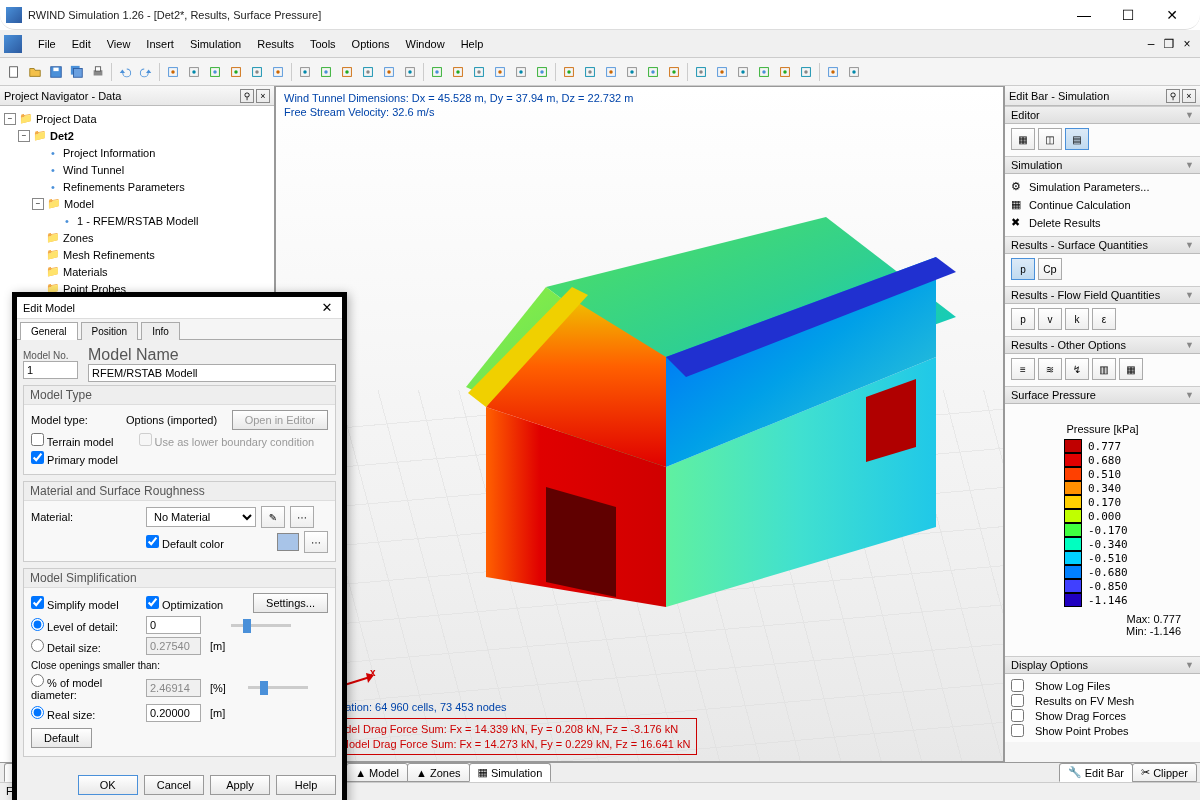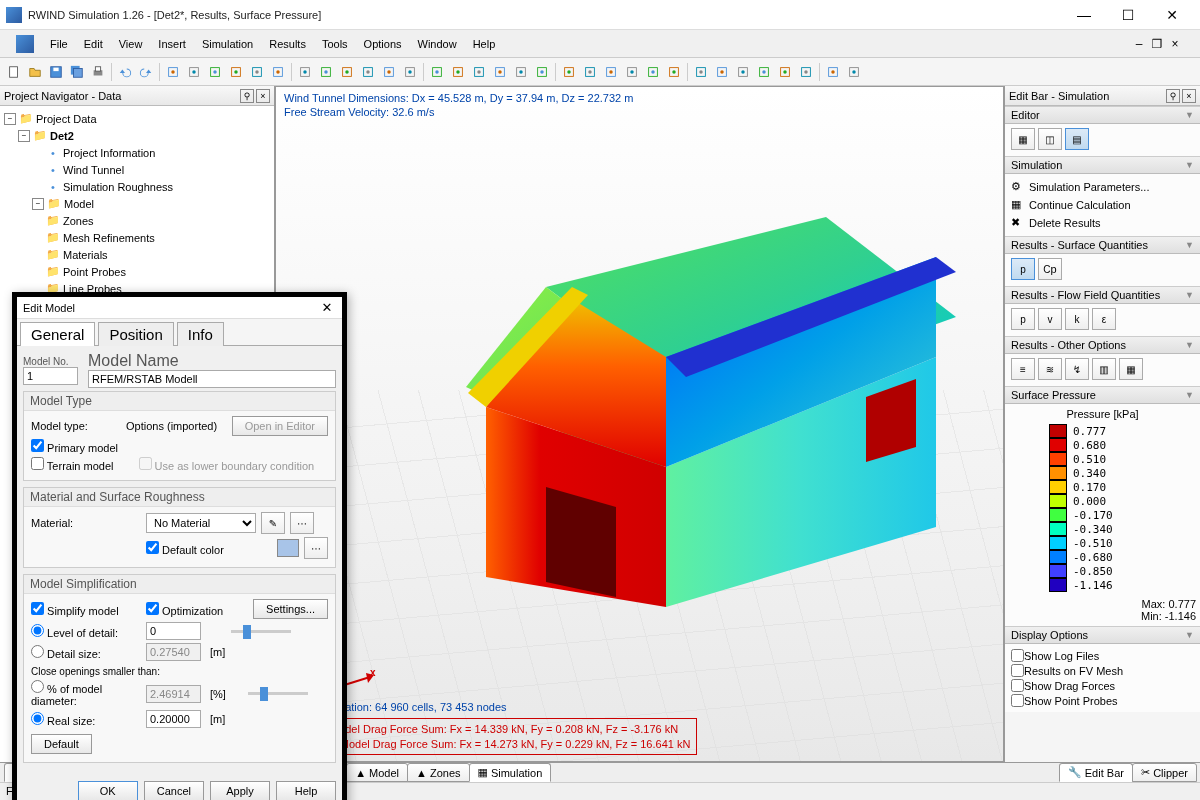--- a/index.html
+++ b/index.html
@@ -1,21 +1,21 @@
 <!DOCTYPE html>
 <html><head>
 <meta charset="utf-8">
 <style>
 * { box-sizing: border-box; margin: 0; padding: 0; font-family: "Segoe UI", Tahoma, sans-serif; font-size: 11px; }
 body { width: 1200px; height: 800px; background: #fff; position: relative; overflow: hidden; }
-.titlebar { height: 30px; background: #fff; border-bottom: 1px solid #ddd; display: flex; align-items: center; padding: 0 6px; }
+.titlebar { height: 30px; background: #fff; border-bottom: 1px solid #ddd; display: flex; align-items: center; padding: 0 6px; border-radius: 15px; }
 .titlebar .icon { width: 16px; height: 16px; background: linear-gradient(135deg,#4a90d9,#2c5aa0); margin-right: 6px; }
 .titlebar .title { flex: 1; color: #222; }
 .titlebar .wbtn { width: 44px; height: 28px; display: flex; align-items: center; justify-content: center; font-size: 14px; }
-.menubar { height: 28px; background: #f0f0f0; display: flex; align-items: center; padding: 0 16px; border-bottom: 1px solid #ccc; }
+.menubar { height: 28px; background: #f0f0f0; display: flex; align-items: center; padding: 0 4px; border-bottom: 1px solid #ccc; }
 .menubar .micon { width: 18px; height: 18px; background: linear-gradient(135deg,#4a90d9,#2c5aa0); margin-right: 8px; }
 .menubar .mitem { padding: 4px 8px; cursor: default; }
 .menubar .mdi { margin-left: auto; display: flex; }
 .menubar .mdi span { width: 18px; text-align: center; font-size: 12px; }
 .toolbar { height: 28px; background: #f5f5f5; border-bottom: 1px solid #ccc; display: flex; align-items: center; padding: 2px 4px; gap: 1px; overflow: hidden; }
 .tbtn { width: 20px; height: 20px; display: inline-flex; align-items: center; justify-content: center; border: 1px solid transparent; }
 .tbtn svg { width: 14px; height: 14px; }
 .tsep { width: 1px; height: 18px; background: #ccc; margin: 0 2px; }
 .workspace { position: absolute; top: 86px; bottom: 38px; left: 0; right: 0; display: flex; }
 .panel-hdr { height: 20px; background: linear-gradient(#f8f8f8,#e8e8e8); border-bottom: 1px solid #bbb; padding: 2px 4px; display: flex; align-items: center; font-size: 11px; }
@@ -42,37 +42,37 @@
 .house { position:absolute; left:120px; top:70px; width:580px; height:460px; }
 .editbar { width: 196px; background: #f5f5f5; border-left: 1px solid #999; display: flex; flex-direction: column; overflow-y: auto; }
 .eb-sec { background: linear-gradient(#f0f0f0,#e0e0e0); padding: 2px 6px; border-top: 1px solid #ccc; border-bottom: 1px solid #bbb; display:flex; align-items:center; }
 .eb-sec span:last-child { margin-left:auto; color:#888; font-size:9px; }
 .eb-body { padding: 4px 6px; background:#fcfcfc; }
 .eb-row { display: flex; gap: 3px; margin-bottom: 2px; }
 .eb-btn { width: 24px; height: 22px; border: 1px solid #aaa; background: linear-gradient(#fff,#eee); display: flex; align-items: center; justify-content: center; font-size: 10px; }
 .eb-btn.sel { border-color:#4a90d9; background: linear-gradient(#dceaf7,#c0daf0); }
 .eb-link { padding: 2px 0; color: #000; display:flex; align-items:center; gap:4px; }
 .eb-link .ico { width:14px; height:14px; }
-.eb-chk { display:flex; align-items:flex-end; gap:0; padding:1px 0; }
+.eb-chk { display:flex; align-items:flex-end; gap:11px; padding:1px 0; }
 .eb-chk input { margin:0; }
-.legend { padding: 4px; font-size: 11px; }
+.legend { padding: 19px; font-size: 11px; }
 .legend-title { text-align:center; margin-bottom:4px; }
 .legend-row { display:flex; align-items:center; height:14px; }
 .legend-sw { width:18px; height:14px; border:1px solid #000; margin-left:40px; }
 .legend-lbl { margin-left:6px; font-family:monospace; font-size:11px; }
 .tabs-bottom { position:absolute; bottom:18px; left:0; right:0; height:20px; background:#eee; border-top:1px solid #999; display:flex; align-items:flex-end; }
 .btab { height:19px; padding:2px 8px; border:1px solid #999; background:linear-gradient(#fff,#eee); border-top-left-radius:3px; border-top-right-radius:3px; margin-right:-1px; display:flex; align-items:center; gap:3px; font-size:11px; }
 .btab.active { background:#fff; border-bottom-color:#fff; }
 .statusbar { position:absolute; bottom:0; left:0; right:0; height:18px; background:#f0f0f0; border-top:1px solid #ccc; padding:2px 6px; font-size:11px; }
 
 .dialog { position:absolute; left:12px; top:292px; width:335px; background:#f0f0f0; border:5px solid #000000; box-shadow:2px 2px 10px rgba(0,0,0,0.3); z-index:100; }
 .dlg-title { height:22px; background:#fff; display:flex; align-items:center; padding:0 6px; font-size:11px; border-bottom:1px solid #ddd; }
 .dlg-title .dclose { margin-left:auto; width:18px; height:18px; display:flex; align-items:center; justify-content:center; font-size:13px; }
 .dlg-tabs { display:flex; border-bottom:1px solid #aaa; background:#f5f5f5; padding-top:3px; }
-.dlg-tab { padding:3px 10px; border:1px solid #aaa; border-bottom:none; background:#fff; margin-left:3px; margin-bottom:-1px; font-size:15px; }
+.dlg-tab { padding:3px 10px; border:1px solid #aaa; border-bottom:none; background:#fff; margin-left:3px; margin-bottom:-1px; font-size:10px; }
 .dlg-tab.inactive { background:#eee; }
 .dlg-body { padding:6px; }
 .dlg-group { border:1px solid #ccc; margin-bottom:6px; background:#f8f8f8; }
 .dlg-ghdr { padding:2px 6px; font-size:12px; color:#555; border-bottom:1px solid #ddd; background:#eee; }
 .dlg-gbody { padding:5px 7px; }
 .dlg-row { display:flex; align-items:center; gap:5px; margin-bottom:3px; }
 .dlg-inp { border:1px solid #aaa; padding:2px 3px; font-size:11px; background:#fff; }
 .dlg-inp.dis { background:#f0f0f0; color:#888; }
 .dlg-btn { padding:3px 12px; border:1px solid #999; background:linear-gradient(#fff,#e8e8e8); font-size:11px; min-width:60px; }
 .dlg-btn.primary { border-color:#4a90d9; }
@@ -373,26 +373,30 @@
       <div class="tree-item" style="padding-left:42px">
           <span class="ticon node-icon"></span>
           <span>Project Information</span>
         </div>
       <div class="tree-item" style="padding-left:42px">
           <span class="ticon node-icon"></span>
           <span>Wind Tunnel</span>
         </div>
       <div class="tree-item" style="padding-left:42px">
           <span class="ticon node-icon"></span>
-          <span>Simulation Roughness</span>
+          <span>Refinements Parameters</span>
         </div>
       <div class="tree-item" style="padding-left:28px">
           <span class="exp">−</span>
           <span class="ticon folder-icon"></span>
           <span>Model</span>
+        </div>
+      <div class="tree-item" style="padding-left:56px">
+          <span class="ticon node-icon"></span>
+          <span>1 - RFEM/RSTAB Modell</span>
         </div>
       <div class="tree-item" style="padding-left:28px">
           <span class="noexp"></span>
           <span class="ticon folder-icon"></span>
           <span>Zones</span>
         </div>
       <div class="tree-item" style="padding-left:28px">
           <span class="noexp"></span>
           <span class="ticon folder-icon"></span>
           <span>Mesh Refinements</span>
@@ -686,25 +690,25 @@
     </div>
     <div class="dlg-group">
       <div class="dlg-ghdr">Model Type</div>
       <div class="dlg-gbody">
         <div class="dlg-row">
             <span style="width:90px">Model type:</span>
             <span>Options (imported)</span>
           <button class="dlg-btn" style="margin-left:auto;color:#999" disabled="">Open in Editor</button>
           </div>
         <div class="dlg-row">
-            <label><input type="checkbox" checked="" style=""> <span>Primary model</span></label>
-          </div>
-        <div class="dlg-row">
             <label><input type="checkbox" style=""> <span>Terrain model</span></label>
           <label style="margin-left:20px;color:#999"><input type="checkbox" disabled="" style=""> <span>Use as lower boundary condition</span></label>
+          </div>
+        <div class="dlg-row">
+            <label><input type="checkbox" checked="" style=""> <span>Primary model</span></label>
           </div>
       </div>
     </div>
     <div class="dlg-group">
       <div class="dlg-ghdr">Material and Surface Roughness</div>
       <div class="dlg-gbody">
         <div class="dlg-row">
             <span style="width:110px">Material:</span>
           <select class="dlg-inp" style="width:110px"><option>No Material</option></select>
           <div class="eb-btn">✎</div>

